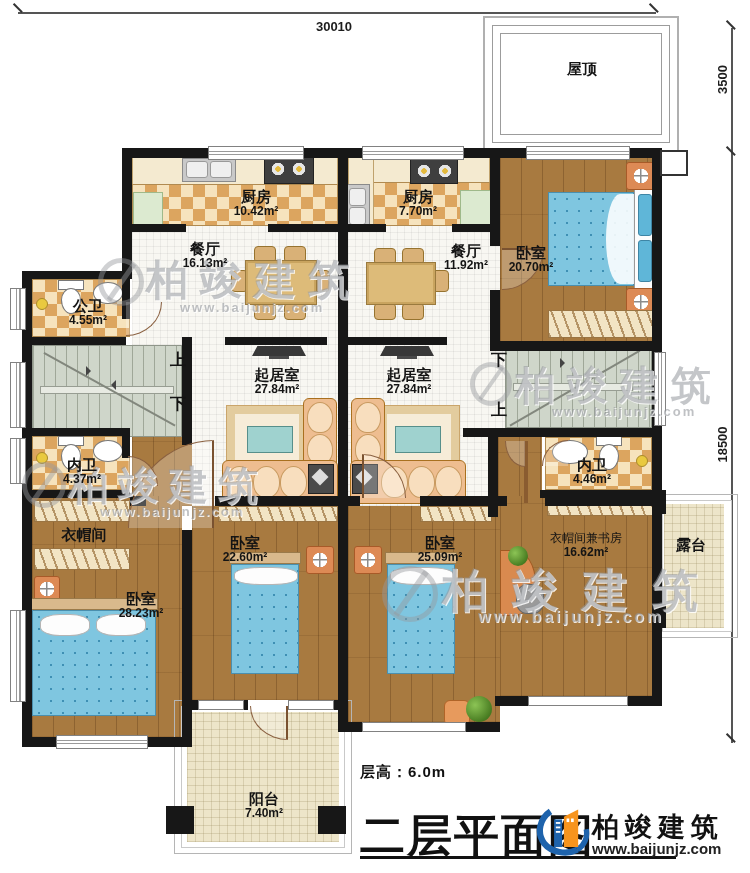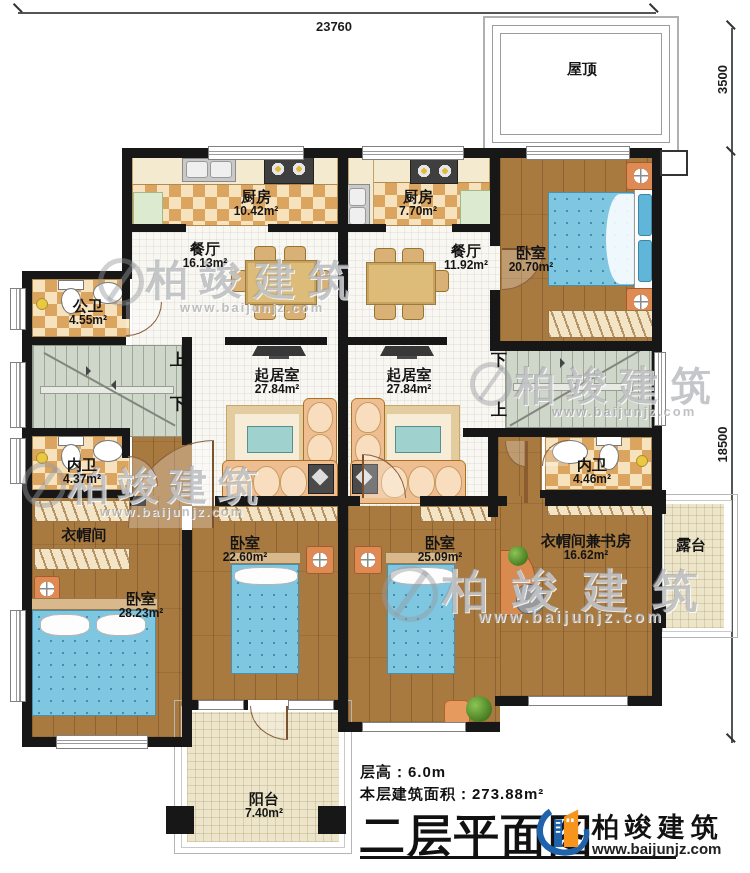--- a/index.html
+++ b/index.html
@@ -24,21 +24,21 @@
     background-image:repeating-linear-gradient(70deg,rgba(140,95,40,.6) 0 2px,transparent 2px 10px);
     border:1px solid #9a7442;box-sizing:border-box;}
   .frame{position:absolute;border:1.5px solid #b5b5b5;box-sizing:border-box;background:transparent;}
   .frame2{position:absolute;border:1px solid #c9c9c9;box-sizing:border-box;}
   .win{position:absolute;background:#fff;border:1px solid #818181;box-sizing:border-box;}
   .winH{background-image:linear-gradient(to bottom,transparent 35%,#9a9a9a 35%,#9a9a9a 43%,transparent 43%,transparent 60%,#9a9a9a 60%,#9a9a9a 68%,transparent 68%);}
   .winV{background-image:linear-gradient(to right,transparent 35%,#9a9a9a 35%,#9a9a9a 43%,transparent 43%,transparent 60%,#9a9a9a 60%,#9a9a9a 68%,transparent 68%);}
   .door{position:absolute;box-sizing:border-box;border:0 solid #8a6040;background:rgba(255,255,255,.25);}
   .rlabel{position:absolute;transform:translateX(-50%);text-align:center;color:#141414;white-space:nowrap;line-height:1.15;}
   .rname{font-size:15px;font-weight:bold;}
-  .rname-s{font-size:15px;font-weight:bold;}
+  .rname-s{font-size:12px;font-weight:normal;}
   .rarea{font-size:12px;font-weight:bold;}
   .updown{position:absolute;transform:translateX(-50%);font-size:16px;font-weight:bold;color:#141414;}
   .dimline{position:absolute;background:#555;}
   .tick{position:absolute;width:12px;height:1.5px;background:#333;transform:rotate(45deg);}
   .dimlabel{position:absolute;font-size:13px;font-weight:bold;color:#1c1c1c;text-align:center;}
   .mattress{position:absolute;background-color:#7fc6e0;border:1px solid #4a8fae;box-sizing:border-box;
     background-image:radial-gradient(circle,#3e90b4 1.3px,transparent 1.5px);background-size:12px 12px;}
   .bhead{position:absolute;background:#fdfdfd;border:1px solid #9a9a9a;box-sizing:border-box;}
   .pillow{position:absolute;background:#fdfdfd;border:1px solid #b5b5b5;border-radius:40%;}
   .bpillow{position:absolute;background:#5fb6d8;border:1px solid #3e85a5;border-radius:3px;}
@@ -87,21 +87,21 @@
   .roofin{position:absolute;border:1px solid #9c9c9c;box-sizing:border-box;}
 </style>
 </head>
 <body>
 
 <div id="canvas">
 
   <div class="dimline" style="left:18px;top:12px;width:638px;height:1.5px"></div>
   <div class="tick" style="left:12px;top:7px"></div>
   <div class="tick" style="left:648px;top:7px"></div>
-  <div class="dimlabel" style="left:284px;top:19px;width:100px">23760</div>
+  <div class="dimlabel" style="left:284px;top:19px;width:100px">30010</div>
   <div class="dimline" style="left:731px;top:28px;width:1.5px;height:715px"></div>
   <div class="tick" style="left:725px;top:24px"></div>
   <div class="tick" style="left:725px;top:150px"></div>
   <div class="tick" style="left:725px;top:737px"></div>
   <div class="dimlabel" style="left:692px;top:72px;width:60px;transform:rotate(-90deg)">3500</div>
   <div class="dimlabel" style="left:692px;top:437px;width:60px;transform:rotate(-90deg)">18500</div>
 
   <div class="roofbox" style="left:483px;top:16px;width:196px;height:136px"></div>
   <div class="roofin" style="left:492px;top:25px;width:178px;height:118px"></div>
   <div class="roofin" style="left:500px;top:33px;width:162px;height:102px"></div>
@@ -400,21 +400,20 @@
       <div class="rname">阳台</div>
       <div class="rarea">7.40m²</div>
     </div>
 
   <div class="updown" style="left:178px;top:350px">上</div>
   <div class="updown" style="left:178px;top:394px">下</div>
   <div class="updown" style="left:499px;top:350px">下</div>
   <div class="updown" style="left:499px;top:400px">上</div>
 
   <div class="ft" style="left:360px;top:763px;font-size:15px;letter-spacing:1px">层高：6.0m</div>
-  <div class="ft" style="left:360px;top:785px;font-size:15px;letter-spacing:1px">本层建筑面积：273.88m²</div>
   <div class="ft" style="left:360px;top:806px;font-size:45px;letter-spacing:2px">二层平面图</div>
   <div class="abs" style="left:360px;top:856px;width:316px;height:3px;background:#111"></div>
 
   <div class="abs" style="left:536px;top:806px;width:54px;height:50px">
     <svg width="54" height="50" viewBox="0 0 60 56">
       <path d="M16 6 C4 14 0 30 9 42 C17 52 34 55 46 49" stroke="#1e63ac" stroke-width="7" fill="none"></path>
       <path d="M46 49 C54 44 58 35 56 26" stroke="#1e63ac" stroke-width="6" fill="none"></path>
       <polygon points="31,12 47,4 47,46 31,46" fill="#f7941d"></polygon>
       <rect x="20" y="15" width="9" height="31" fill="#1e63ac"></rect>
       <rect x="22" y="18" width="5" height="2" fill="#fff"></rect>

